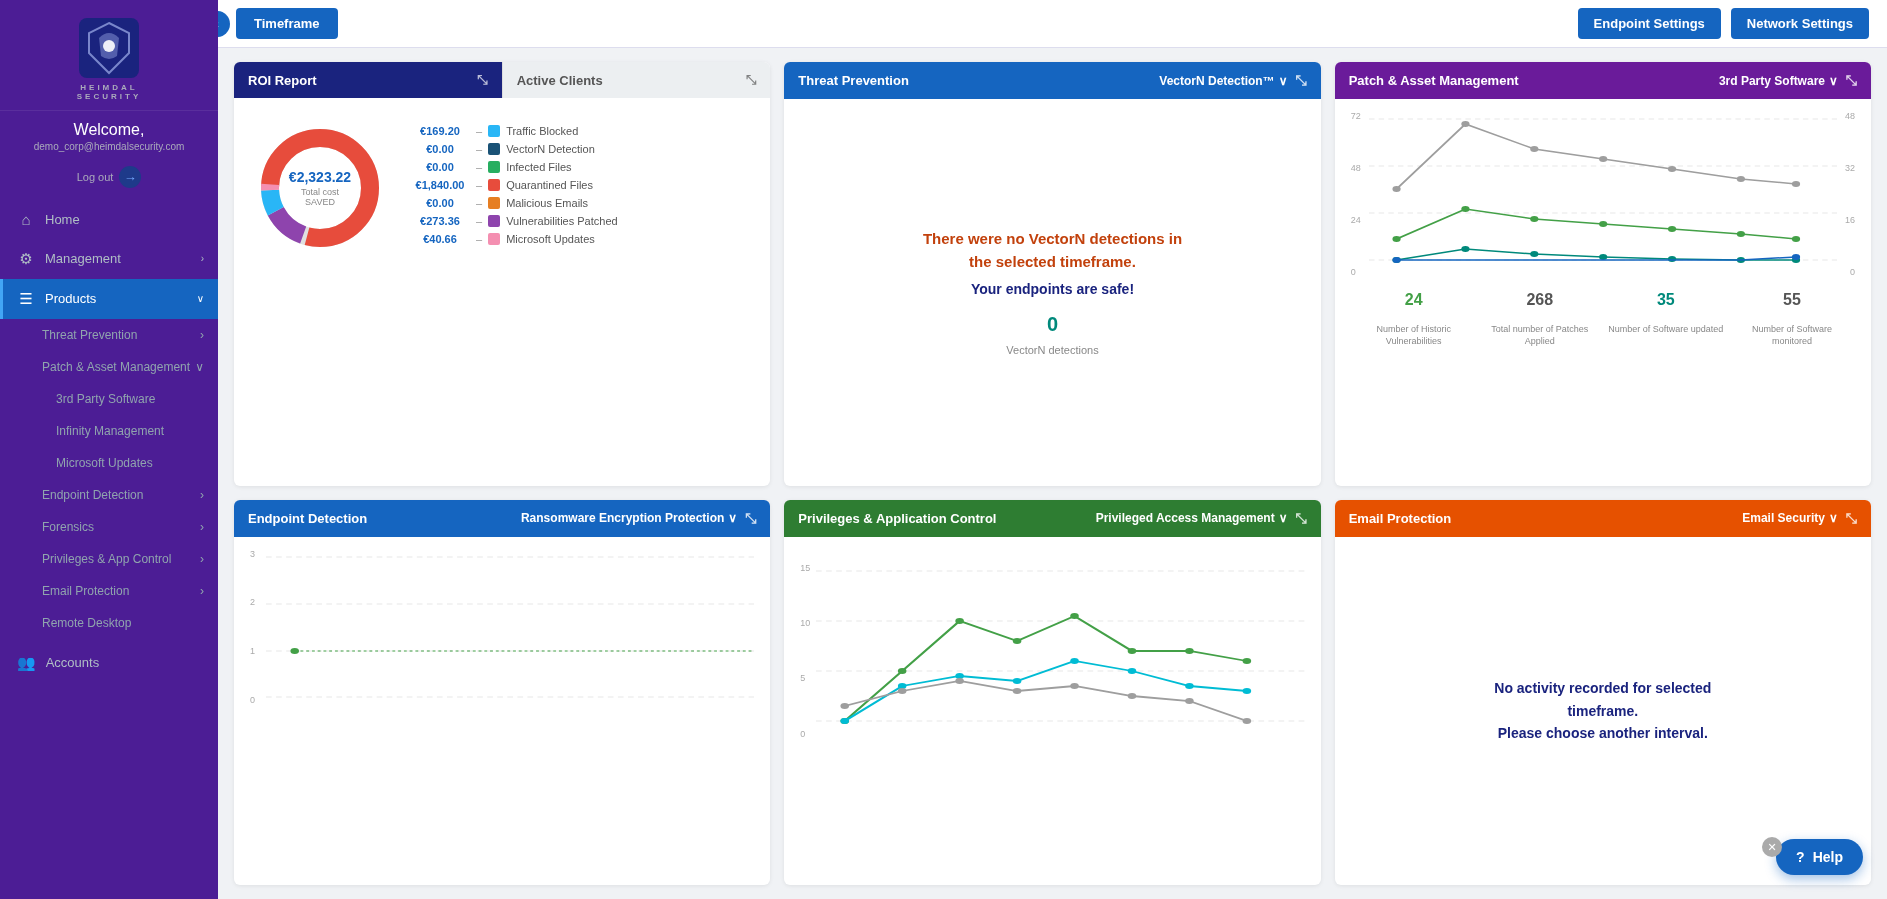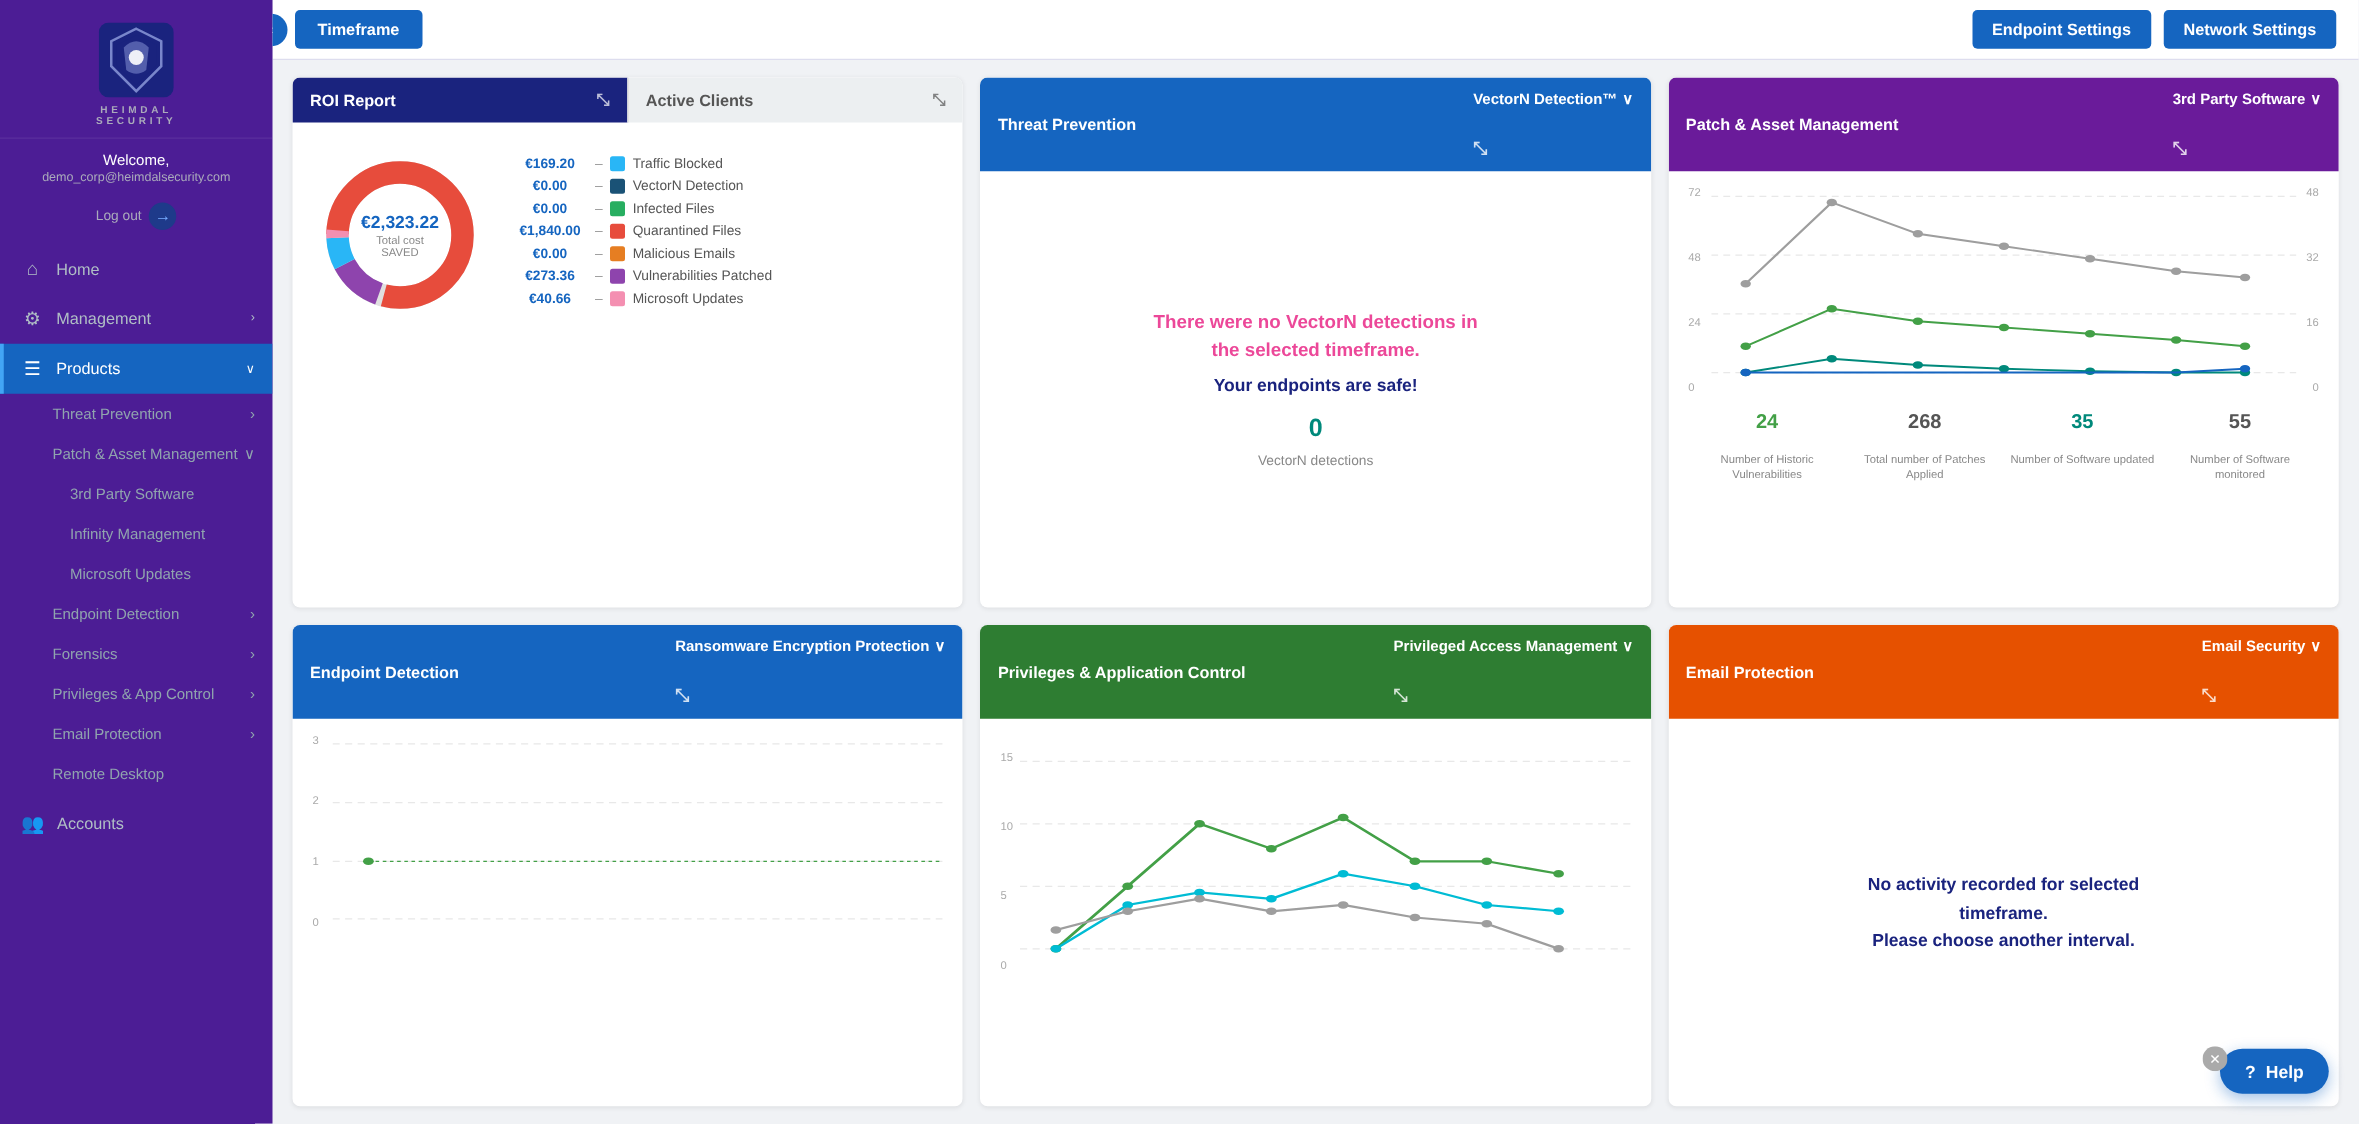--- a/index.html
+++ b/index.html
@@ -36,21 +36,21 @@
       text-align: center;
       line-height: 1.1;
     }
     .sidebar-brand span { font-size: 8px; letter-spacing: 3px; display: block; color: #aab; }
     .sidebar-user {
       text-align: center;
       padding: 10px 8px 2px;
       color: #cdd;
       font-size: 11px;
     }
-    .sidebar-user .welcome { color: #fff; font-size: 12px; margin-bottom: 2px; }
+    .sidebar-user .welcome { color: #fff; font-size: 16px; margin-bottom: 2px; }
     .sidebar-user .email { color: #aab; font-size: 10px; word-break: break-all; }
     .logout-btn {
       display: flex;
       align-items: center;
       justify-content: center;
       gap: 6px;
       margin: 8px auto;
       color: #aab;
       font-size: 11px;
       cursor: pointer;
@@ -191,21 +191,21 @@
     .card-header {
       display: flex;
       align-items: center;
       justify-content: space-between;
       padding: 10px 14px;
       font-size: 13px;
       font-weight: 700;
       color: #fff;
     }
     .card-header .card-title { font-size: 13px; font-weight: 700; }
-    .card-header .card-right { display: flex; align-items: flex-start; gap: 24px; font-size: 12px; flex-direction: column; }
+    .card-header .card-right { display: flex; align-items: center; gap: 8px; font-size: 12px; }
     .card-header .expand-icon { cursor: pointer; font-size: 14px; opacity: 0.8; }
     .card-header .dropdown-label { display: flex; align-items: center; gap: 4px; cursor: pointer; }
     
     
     .card-row1-col1 {
       grid-column: 1;
       grid-row: 1;
       background: #fff;
       border-radius: 6px;
       overflow: hidden;
@@ -300,21 +300,21 @@
       align-items: center;
       justify-content: center;
       flex: 1;
       padding: 20px;
       text-align: center;
       gap: 8px;
     }
     .threat-msg {
       font-size: 15px;
       font-weight: 700;
-      color: #ec4899;
+      color: #c2410c;
       line-height: 1.5;
     }
     .threat-sub {
       font-size: 14px;
       font-weight: 700;
       color: #1a237e;
     }
     .threat-count {
       font-size: 20px;
       font-weight: 700;

